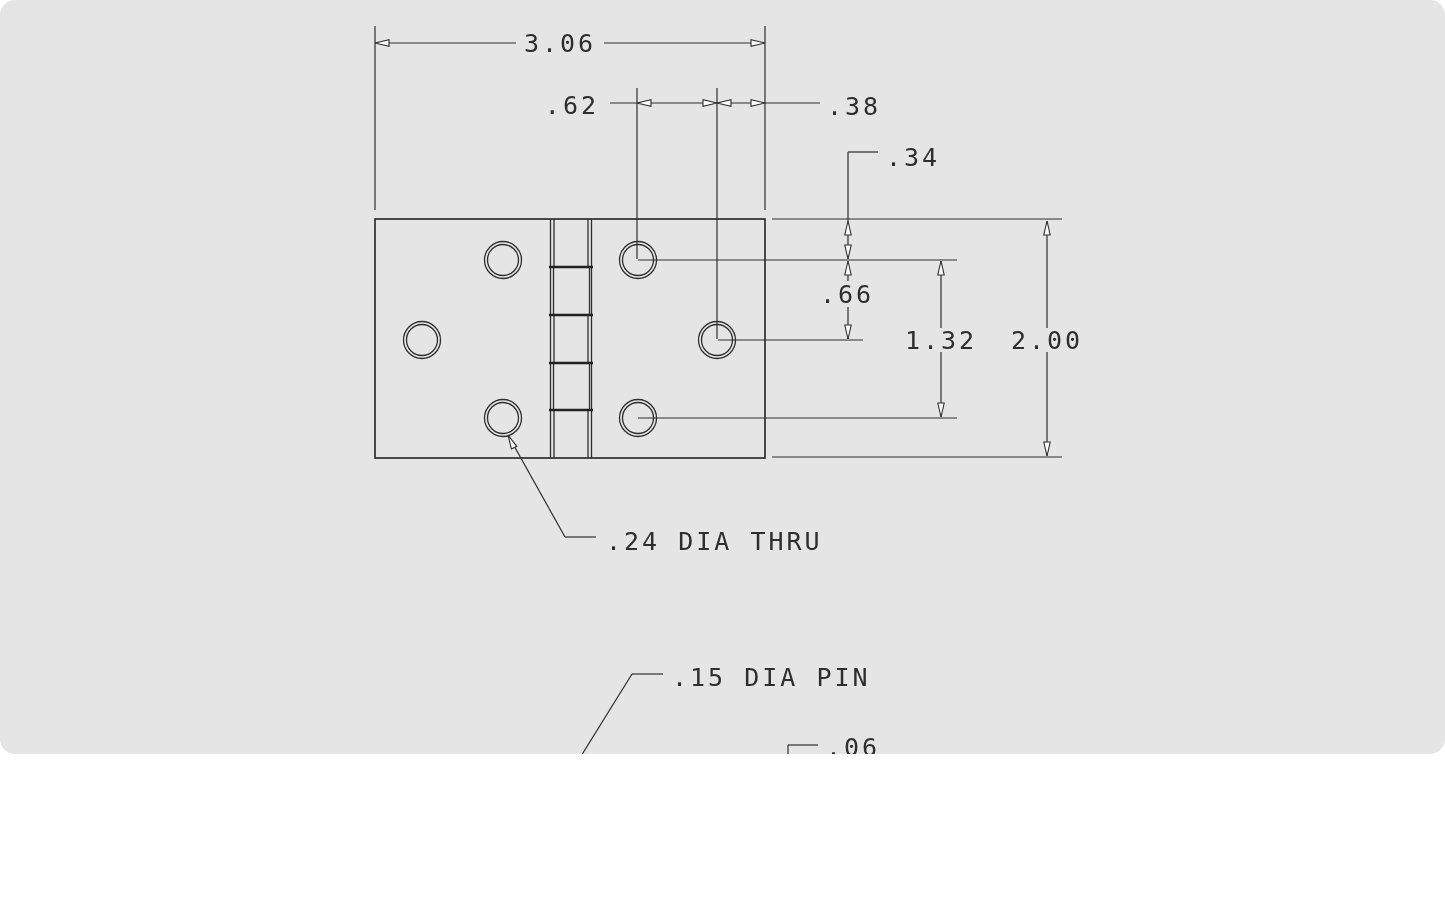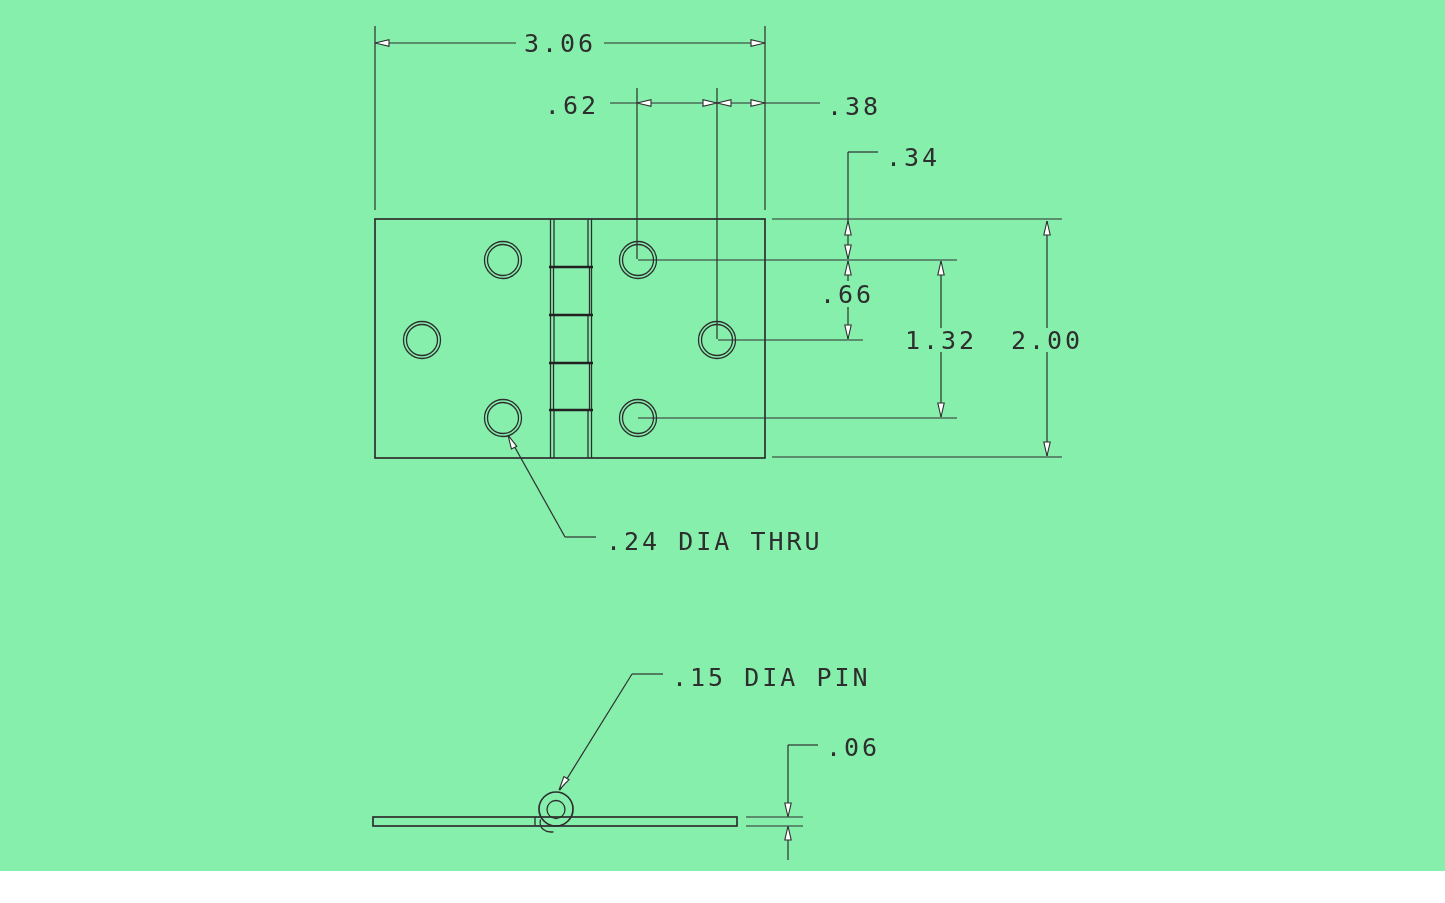--- a/index.html
+++ b/index.html
@@ -1,16 +1,16 @@
 <!DOCTYPE html>
 <html><head>
 <meta charset="utf-8">
 <style>
   html,body{margin:0;padding:0;background:#ffffff;}
-  .canvas{position:relative;width:1445px;height:871px;background:#86efac;overflow:hidden;}
+  .canvas{position:relative;width:1445px;height:754px;background:#e5e5e5;overflow:hidden;border-radius:15px;}
   svg{position:absolute;left:0;top:0;}
   .obj{stroke:#2e2e2e;stroke-width:1.7;fill:none;}
   .obj-thin{stroke:#2e2e2e;stroke-width:1.3;fill:none;}
   .obj-thick{stroke:#222222;stroke-width:2.6;fill:none;}
   .dim{stroke:#2e2e2e;stroke-width:1.2;fill:none;}
   .arrow{fill:#ffffff;stroke:#2e2e2e;stroke-width:1.1;}
   text{font-family:"DejaVu Sans Mono","Liberation Mono",monospace;font-size:25px;letter-spacing:3px;fill:#2e2e2e;}
 </style>
 </head>
 <body>

